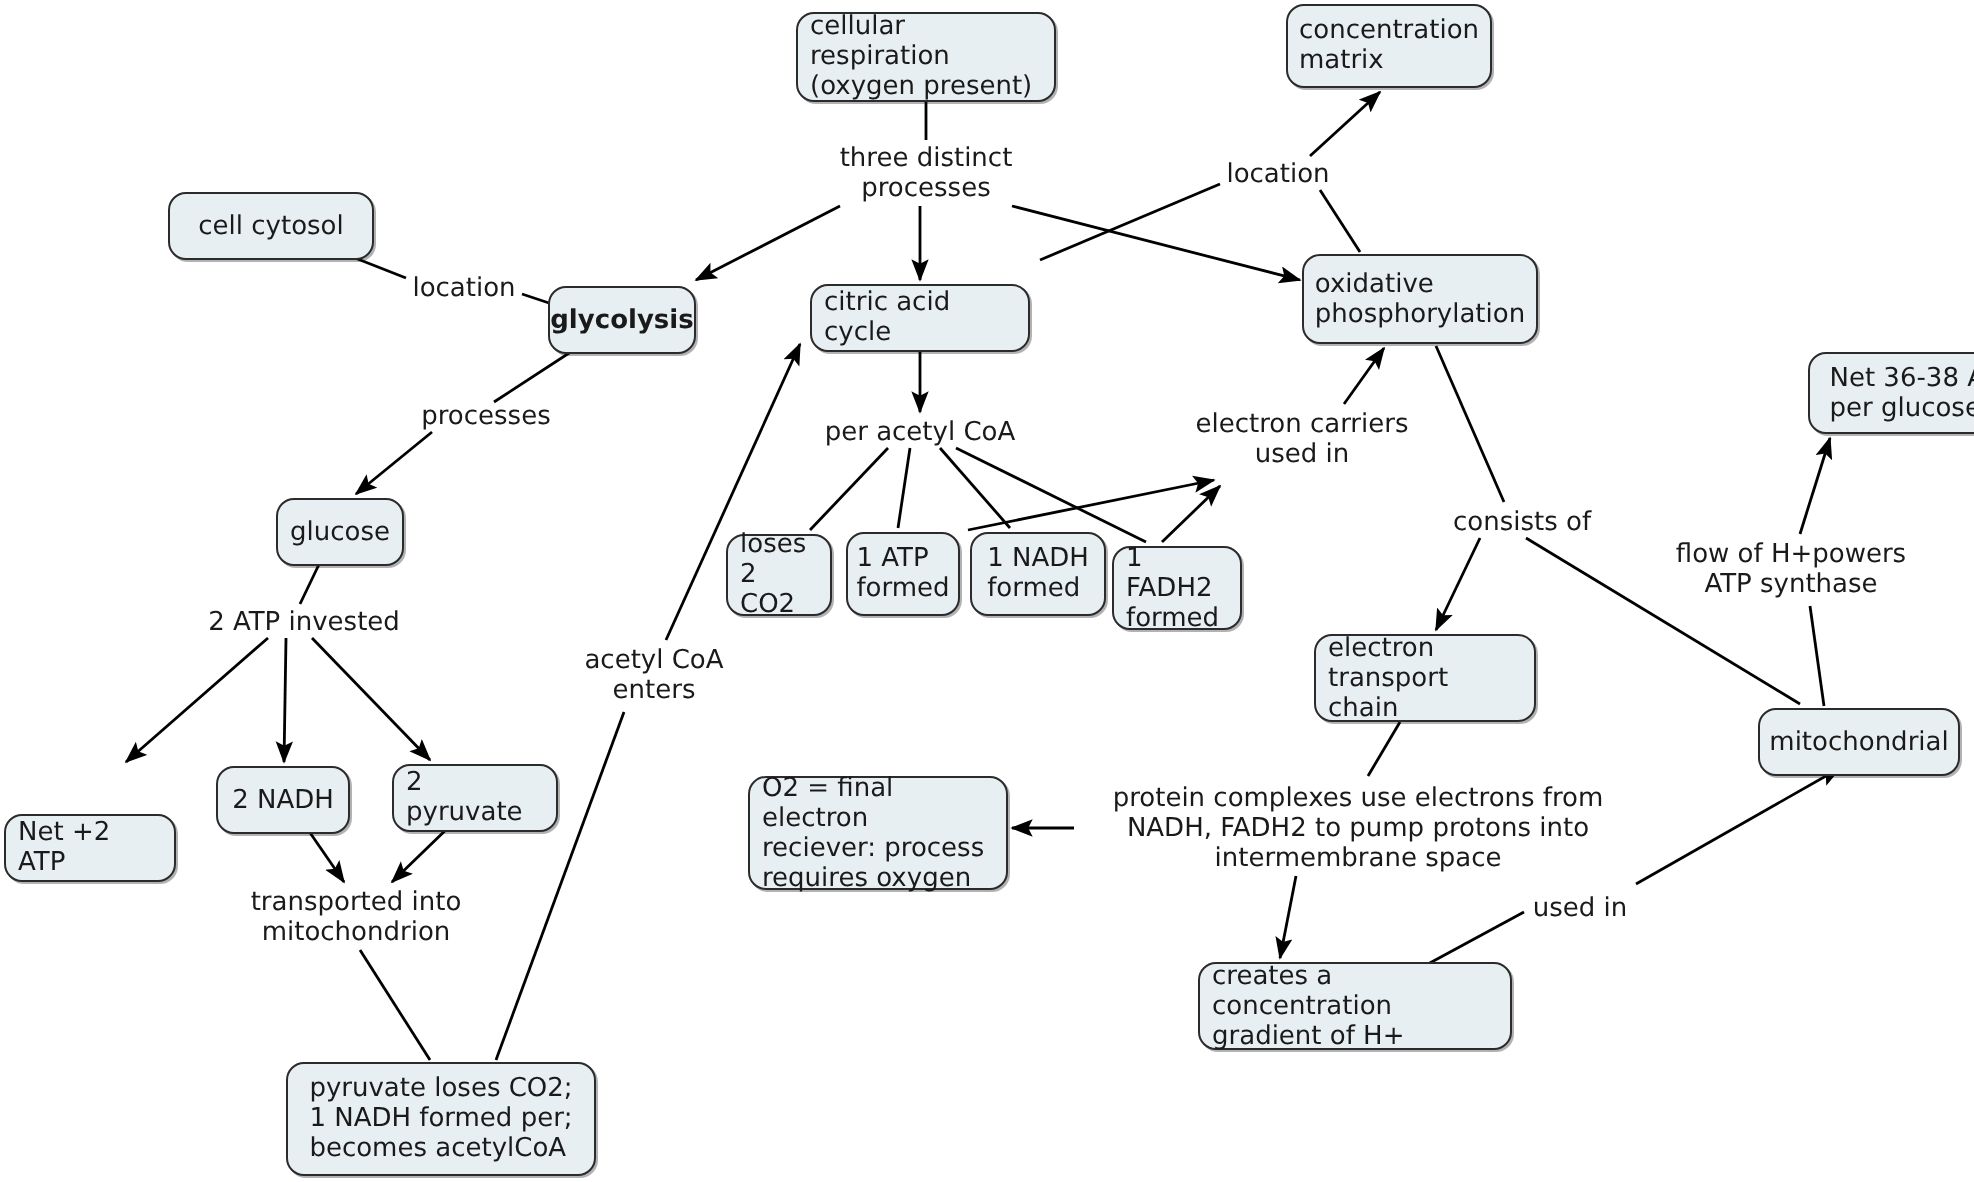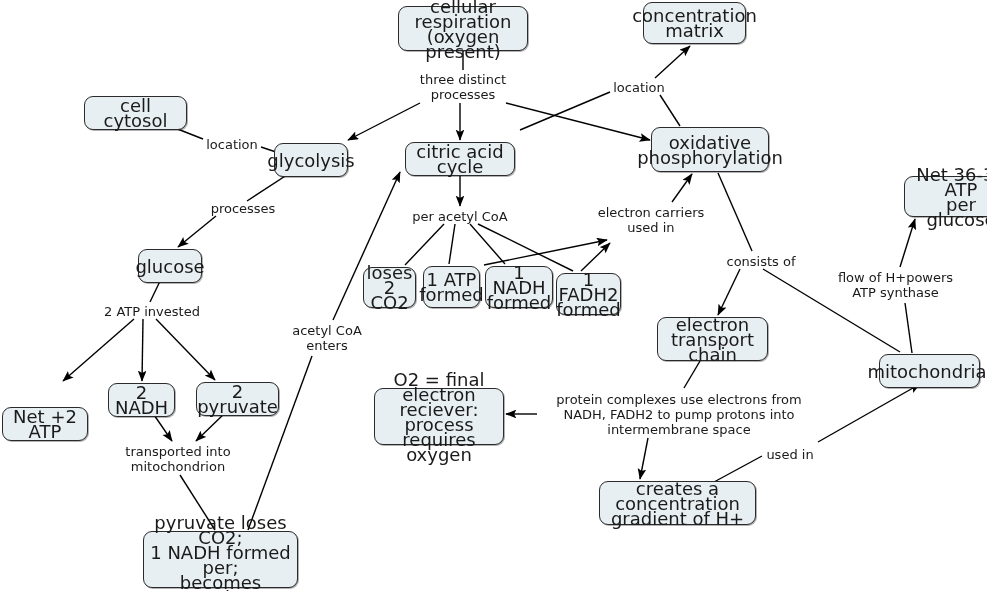--- a/index.html
+++ b/index.html
@@ -24,23 +24,22 @@
     height: 591px;
     pointer-events: none;
   }
   .node {
     position: absolute;
     box-sizing: border-box;
     background: #e8eff2;
     border: 1px solid #2b2b2b;
     border-radius: 9px;
     color: #1a1a1a;
-    font-size: 18px;
+    font-size: 13px;
     line-height: 15px;
-    text-align: center;
     display: flex;
     align-items: center;
     justify-content: center;
     white-space: pre-line;
     padding: 16px 6px;
     box-shadow: 1px 1px 0 rgba(0,0,0,0.30);
   }
   .link-label {
     position: absolute;
     box-sizing: border-box;
@@ -106,21 +105,21 @@
         <line x1="714" y1="482" x2="762" y2="456" stroke="#000000" stroke-width="1.4"></line>
         <line x1="818" y1="442" x2="920" y2="384" stroke="#000000" stroke-width="1.4" marker-end="url(#arrowhead)"></line>
       </g>
   </svg>
   <div id="nodes-group">
       <div class="node" style="left: 398px; top: 6px; width: 130px; height: 45px;">cellular respiration
 (oxygen present)</div>
       <div class="node" style="left: 643px; top: 2px; width: 103px; height: 42px;">concentration
 matrix</div>
       <div class="node" style="left: 84px; top: 96px; width: 103px; height: 28px;">cell cytosol</div>
-      <div class="node" style="left: 274px; top: 143px; width: 74px; height: 14px;">glycolysis</div>
+      <div class="node" style="left: 274px; top: 143px; width: 74px; height: 14px; font-weight: bold;">glycolysis</div>
       <div class="node" style="left: 405px; top: 142px; width: 110px; height: 29px;">citric acid cycle</div>
       <div class="node" style="left: 651px; top: 127px; width: 118px; height: 45px;">oxidative
 phosphorylation</div>
       <div class="node" style="left: 868px; top: 176px; width: 114px; height: 41px; margin-left: 36px;">Net 36-38 ATP
 per glucose</div>
       <div class="node" style="left: 138px; top: 249px; width: 64px; height: 28px;">glucose</div>
       <div class="node" style="left: 363px; top: 267px; width: 53px; height: 41px;">loses
 2 CO2</div>
       <div class="node" style="left: 423px; top: 266px; width: 57px; height: 42px;">1 ATP
 formed</div>

